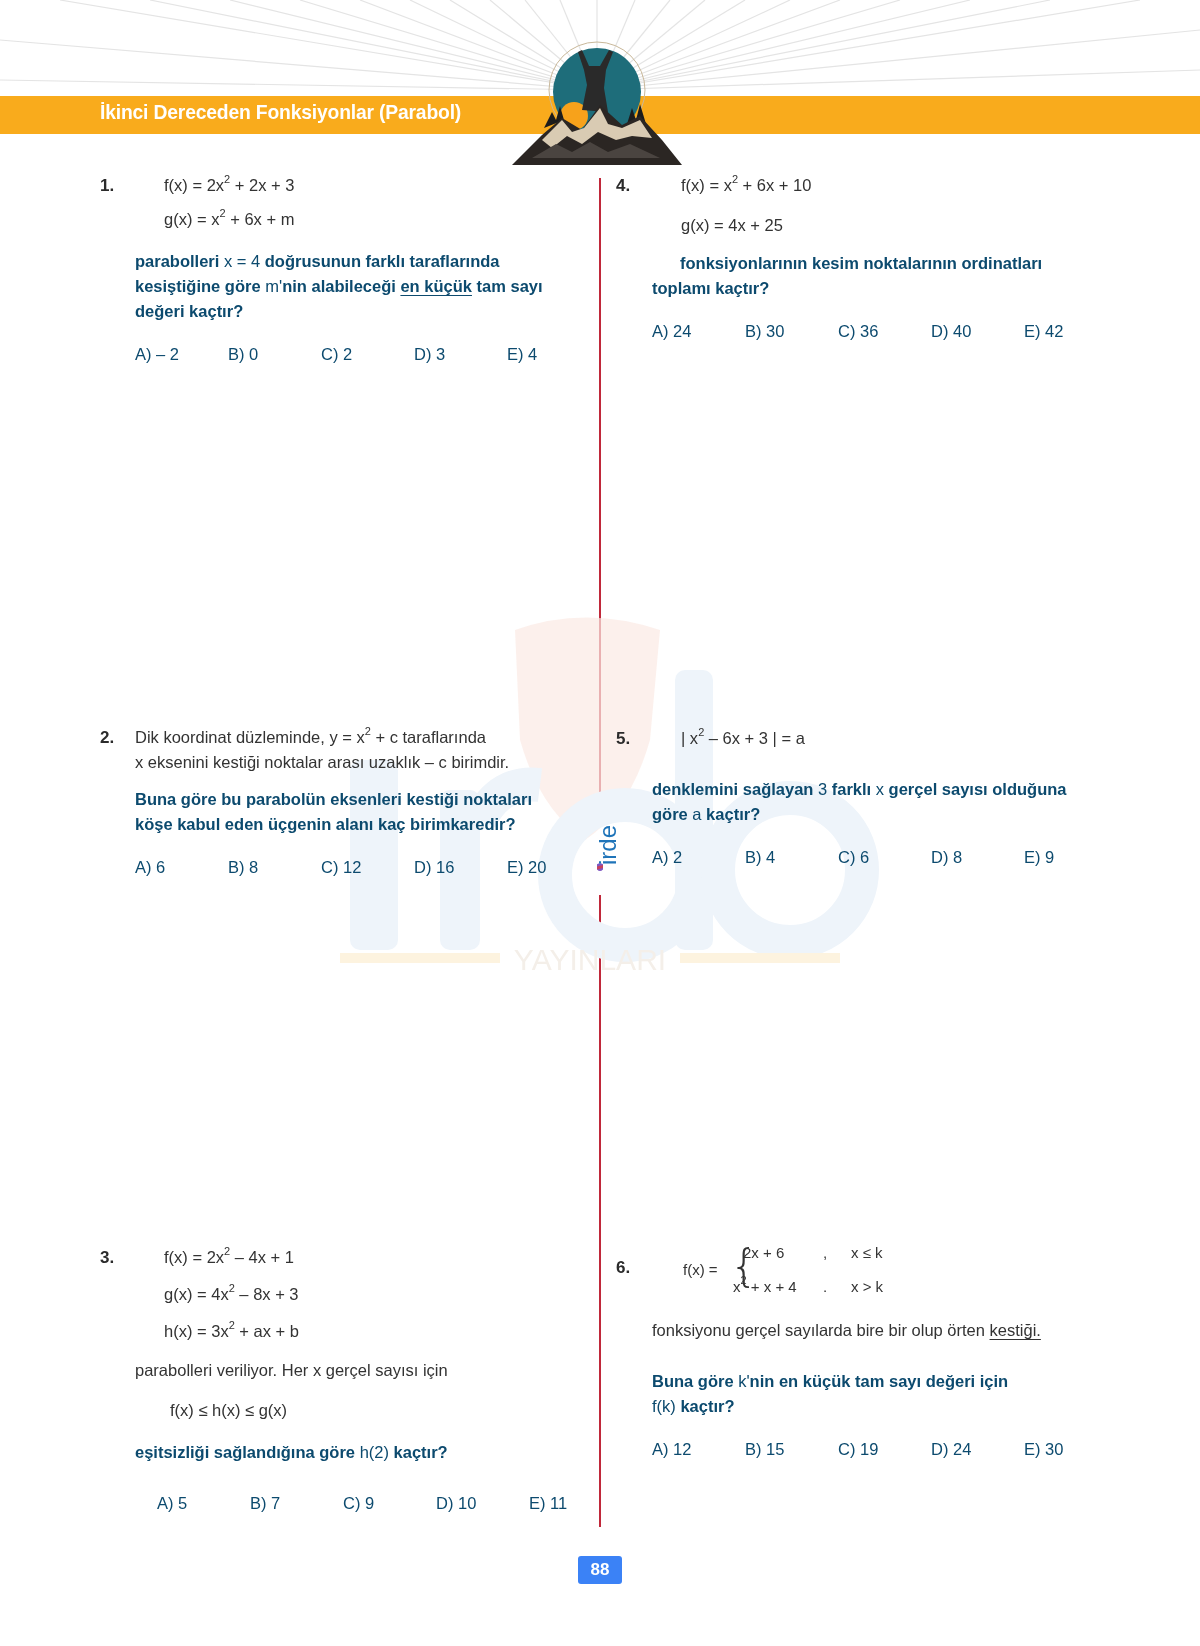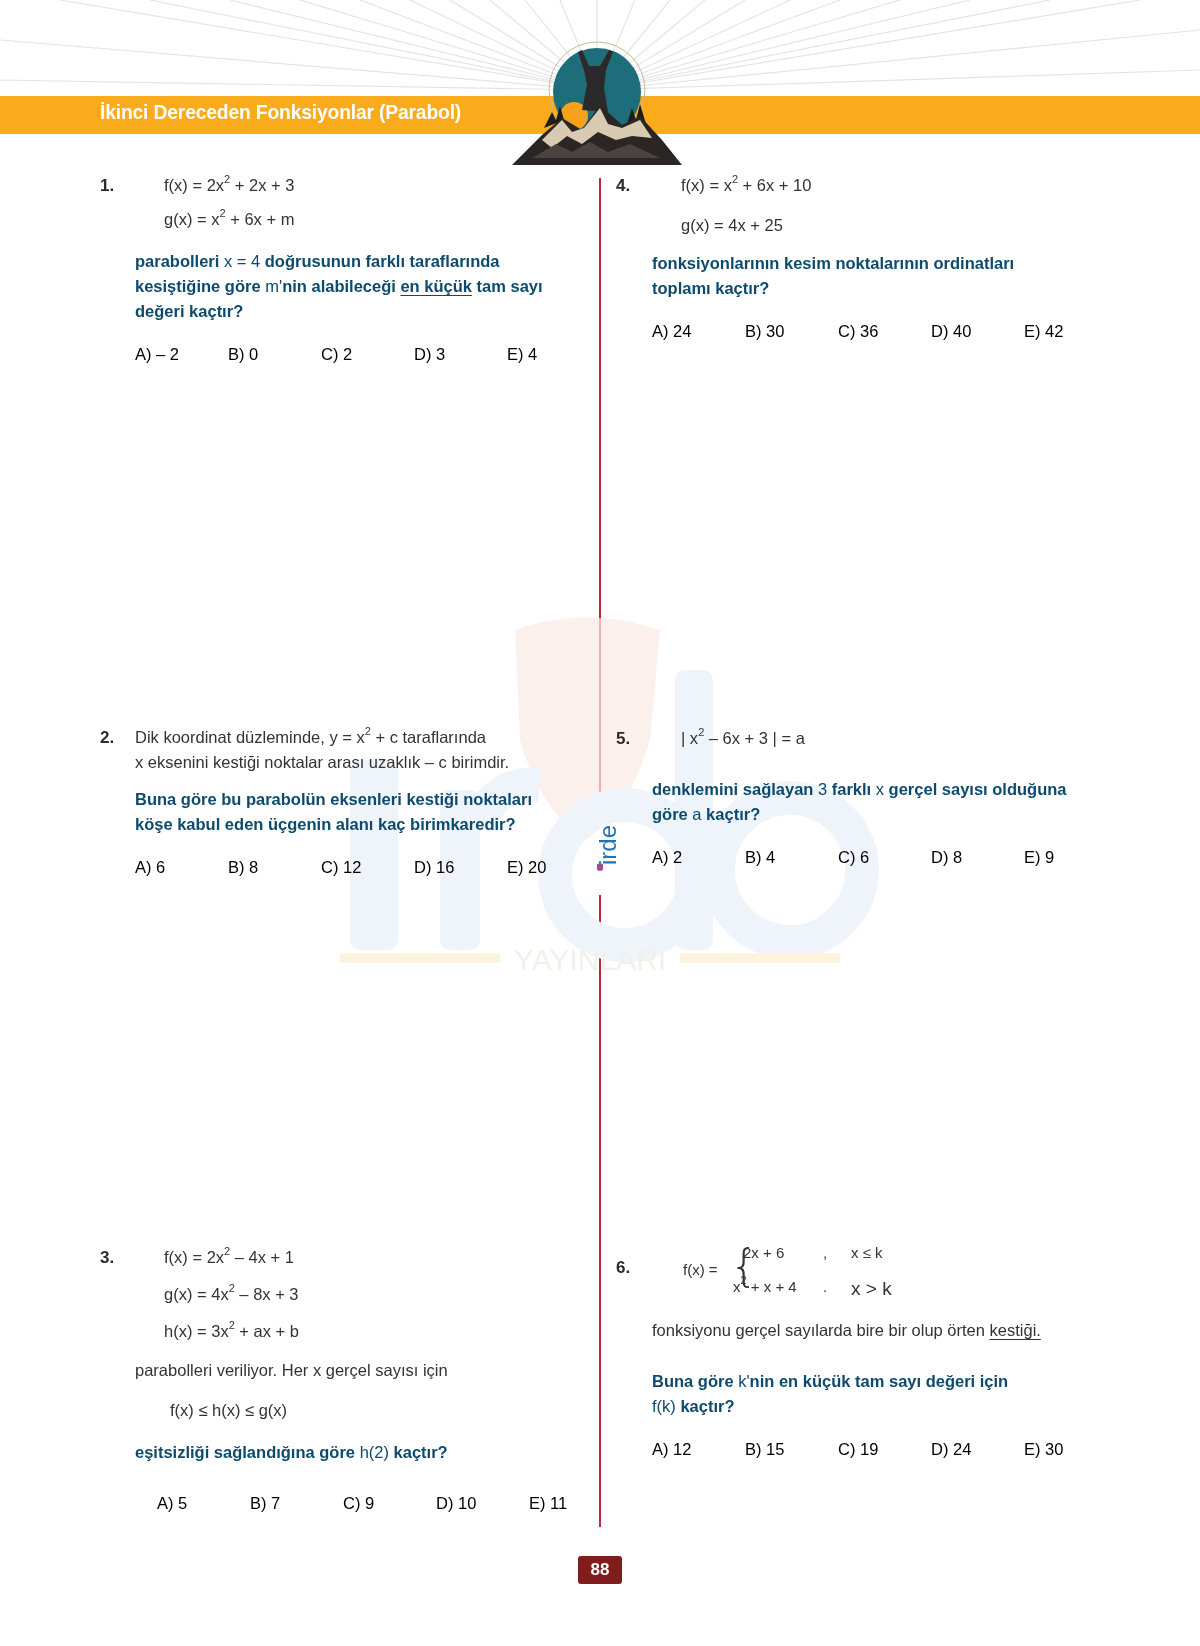--- a/index.html
+++ b/index.html
@@ -18,27 +18,27 @@
   .watermark { position: absolute; left: 340px; top: 610px; width: 540px; height: 420px; pointer-events: none; }
 
   .side-logo { position: absolute; left: 588px; top: 815px; width: 24px; height: 80px; }
   .side-logo-text { position: absolute; left: 578px; top: 830px; width: 60px; height: 30px; font-size: 24px; color: #1f74b9; transform: rotate(-90deg); transform-origin: center; text-align: center; line-height: 30px; }
   .qnum { position: absolute; font-weight: bold; font-size: 17px; color: #2b2b2b; }
   .line { position: absolute; white-space: nowrap; font-size: 16.5px; color: #333; }
   .bold { font-weight: bold; color: #0c4a6e; }
   .u { text-decoration: underline; text-underline-offset: 3px; }
   sup { font-size: 11px; position: relative; top: -2px; vertical-align: super; line-height: 0; }
 
-  .choices { position: absolute; display: flex; font-size: 16.5px; color: #000000; }
+  .choices { position: absolute; display: flex; font-size: 16.5px; color: #0c4a6e; }
   .choice { width: 93px; white-space: nowrap; }
 
   .pw { position: absolute; }
   .brace { position: absolute; font-size: 44px; font-weight: 200; color: #333; font-family: "DejaVu Sans", sans-serif; }
 
-  .page-number { position: absolute; left: 578px; top: 1556px; width: 44px; height: 28px; background: #7f1d1d; border-radius: 3px; color: #fff; font-weight: bold; font-size: 17px; text-align: center; line-height: 28px; }
+  .page-number { position: absolute; left: 578px; top: 1556px; width: 44px; height: 28px; background: #3b82f6; border-radius: 3px; color: #fff; font-weight: bold; font-size: 17px; text-align: center; line-height: 28px; }
 </style>
 </head>
 <body>
 
 <svg class="rays" viewBox="0 0 1200 170">
   <g stroke="#e4e4e4" stroke-width="1.2">
     <line x1="597" y1="90" x2="0" y2="40"></line>
     <line x1="597" y1="90" x2="60" y2="0"></line>
     <line x1="597" y1="90" x2="150" y2="0"></line>
     <line x1="597" y1="90" x2="230" y2="0"></line>
@@ -147,21 +147,21 @@
     <span class="choice">C) 9</span>
     <span class="choice">D) 10</span>
     <span class="choice">E) 11</span>
   </div>
 </div>
 
 <div>
   <div class="qnum" style="left:616px;top:176px;">4.</div>
   <div class="line" style="left:681px;top:176px;"><span>f(x) = x</span><sup>2</sup><span> + 6x + 10</span></div>
   <div class="line" style="left:681px;top:216px;">g(x) = 4x + 25</div>
-  <div class="line bold" style="left:652px;top:254px;">fonksiyonlarının kesim noktalarının ordinatları</div>
+  <div class="line bold" style="left:680px;top:254px;">fonksiyonlarının kesim noktalarının ordinatları</div>
   <div class="line bold" style="left:652px;top:279px;">toplamı kaçtır?</div>
   <div class="choices" style="left:652px;top:322px;">
     <span class="choice">A) 24</span>
     <span class="choice">B) 30</span>
     <span class="choice">C) 36</span>
     <span class="choice">D) 40</span>
     <span class="choice">E) 42</span>
   </div>
 </div>
 
@@ -182,21 +182,21 @@
 <div>
   <div class="qnum" style="left:616px;top:1258px;">6.</div>
   <div class="pw" style="left:683px;top:1240px;width:260px;height:56px;">
     <span class="line" style="left:0;top:21px;font-size:15px;">f(x) =</span>
     <span class="brace" style="left:47px;top:0px;">{</span>
     <span class="line" style="left:60px;top:4px;font-size:15px;">2x + 6</span>
     <span class="line" style="left:140px;top:4px;font-size:15px;">,</span>
     <span class="line" style="left:168px;top:4px;font-size:15px;">x ≤ k</span>
     <span class="line" style="left:50px;top:38px;font-size:15px;"><span>x</span><sup>2</sup><span> + x + 4</span></span>
     <span class="line" style="left:140px;top:38px;font-size:15px;">.</span>
-    <span class="line" style="left:168px;top:38px;font-size:19px;">x &gt; k</span>
+    <span class="line" style="left:168px;top:38px;font-size:15px;">x &gt; k</span>
   </div>
   <div class="line" style="left:652px;top:1321px;"><span>fonksiyonu gerçel sayılarda bire bir olup örten </span><span class="u">kestiği.</span></div>
   <div class="line bold" style="left:652px;top:1372px;"><span>Buna göre </span><span style="font-weight:normal">k'</span><span>nin en küçük tam sayı değeri için</span></div>
   <div class="line bold" style="left:652px;top:1397px;"><span style="font-weight:normal">f(k)</span><span> kaçtır?</span></div>
   <div class="choices" style="left:652px;top:1440px;">
     <span class="choice">A) 12</span>
     <span class="choice">B) 15</span>
     <span class="choice">C) 19</span>
     <span class="choice">D) 24</span>
     <span class="choice">E) 30</span>

